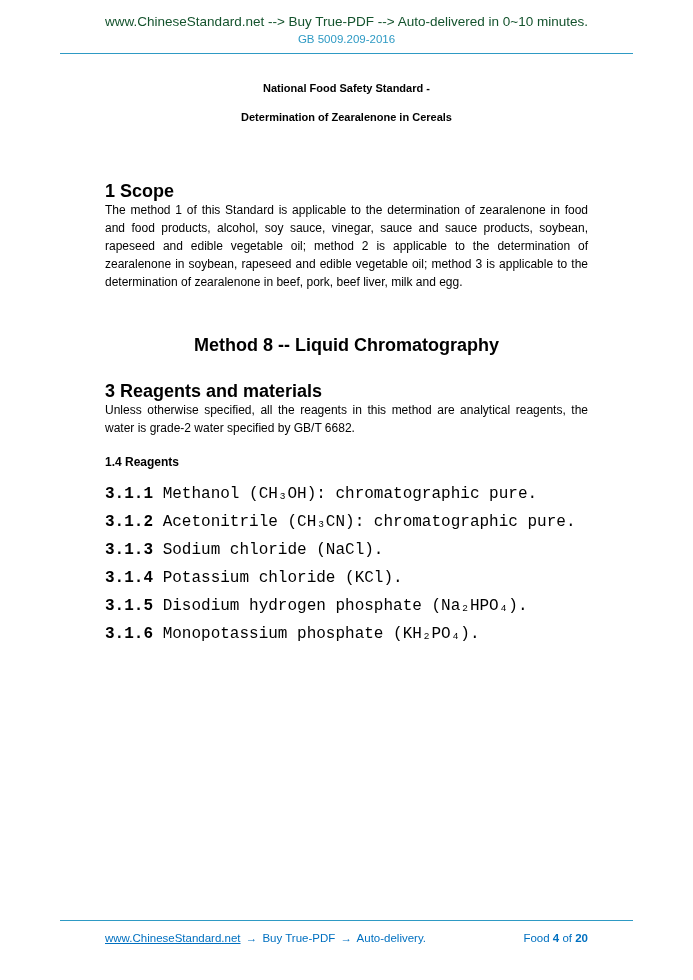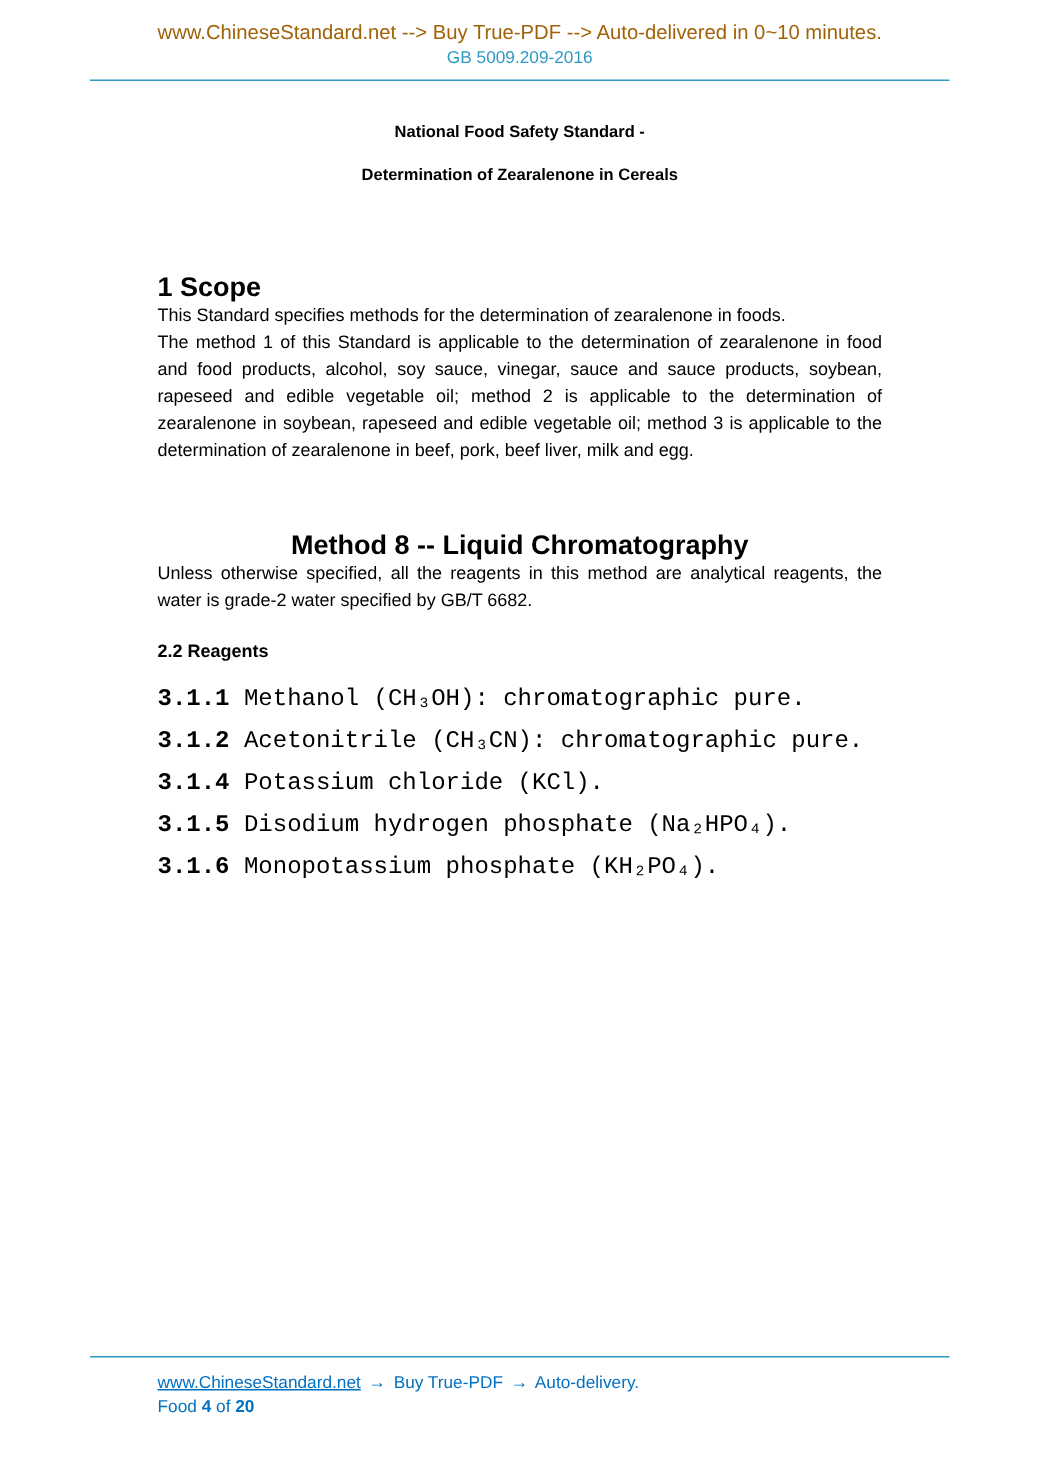--- a/index.html
+++ b/index.html
@@ -9,21 +9,21 @@
     width: 693px;
     height: 980px;
     background: #ffffff;
     font-family: "Liberation Sans", sans-serif;
     color: #000000;
     overflow: hidden;
   }
   
   .hdr { padding-top: 13px; text-align: center; }
   .promo {
-    color: #a16207;
+    color: #14532d;
     font-size: 13.5px;
     line-height: 17px;
     cursor: pointer;
   }
   .std-code {
     color: #2e9ac4;
     font-size: 11.5px;
     line-height: 14px;
     margin-top: 2px;
   }
@@ -80,21 +80,20 @@
   }
   .ftr hr.rule { margin: 0 60px 9px 60px; }
   .ftr-row {
     display: flex;
     justify-content: space-between;
     align-items: baseline;
     padding: 0 105px;
     font-size: 11.5px;
     line-height: 16px;
     color: #0070c0;
-    flex-direction: column;
   }
   .ftr-left a {
     color: #0070c0;
     text-decoration: underline;
     cursor: pointer;
   }
   .ftr-left .sep { margin: 0 2px; }
   .ftr-right b { font-weight: 700; }
 </style>
 </head>
@@ -110,40 +109,44 @@
 
   <div class="content">
 
     <div class="doc-title">
       <div class="t1">National Food Safety Standard -</div>
       <div class="t2">Determination of Zearalenone in Cereals</div>
     </div>
 
     <h2 class="sec left mt-scope">1 Scope</h2>
 
-    <p class="body mt22">This Standard specifies methods for the determination of zearalenone in foods.</p>
 
     <p class="body mt12">The method 1 of this Standard is applicable to the determination of zearalenone in food and food products, alcohol, soy sauce, vinegar, sauce and sauce products, soybean, rapeseed and edible vegetable oil; method 2 is applicable to the determination of zearalenone in soybean, rapeseed and edible vegetable oil; method 3 is applicable to the determination of zearalenone in beef, pork, beef liver, milk and egg.</p>
 
     <h2 class="sec center mt-method">Method 8 -- Liquid Chromatography</h2>
 
 
 
+    <h2 class="sec left mt-reag">3 Reagents and materials</h2>
 
     <p class="body mt16">Unless otherwise specified, all the reagents in this method are analytical reagents, the water is grade-2 water specified by GB/T 6682.</p>
 
-    <p class="sub-head">2.2 Reagents</p>
+    <p class="sub-head">1.4 Reagents</p>
 
     <p class="item first">
       <span class="num">3.1.1</span>
       <span>Methanol (CH₃OH): chromatographic pure.</span>
     </p>
     <p class="item">
       <span class="num">3.1.2</span>
       <span>Acetonitrile (CH₃CN): chromatographic pure.</span>
+    </p>
+    <p class="item">
+      <span class="num">3.1.3</span>
+      <span>Sodium chloride (NaCl).</span>
     </p>
     <p class="item">
       <span class="num">3.1.4</span>
       <span>Potassium chloride (KCl).</span>
     </p>
     <p class="item">
       <span class="num">3.1.5</span>
       <span>Disodium hydrogen phosphate (Na₂HPO₄).</span>
     </p>
     <p class="item">

